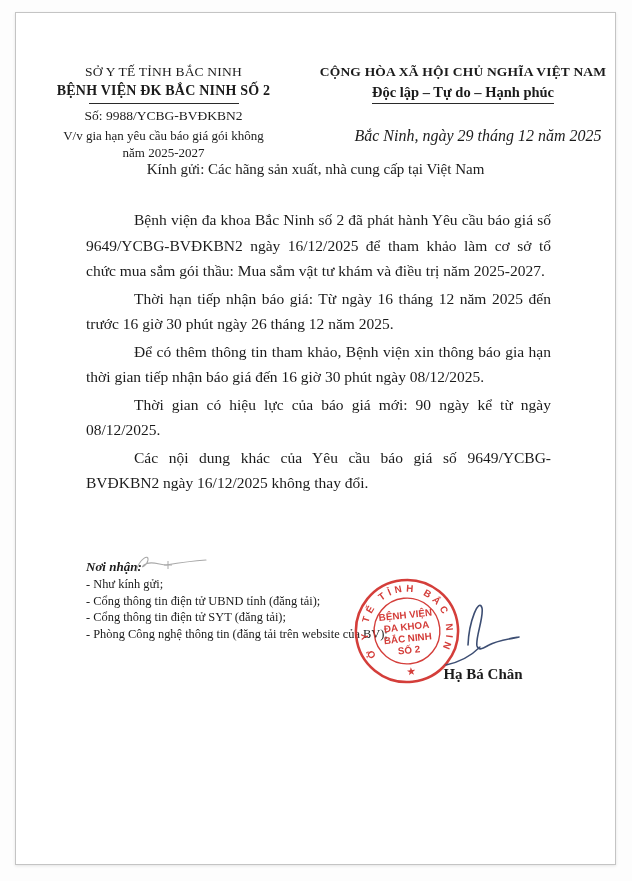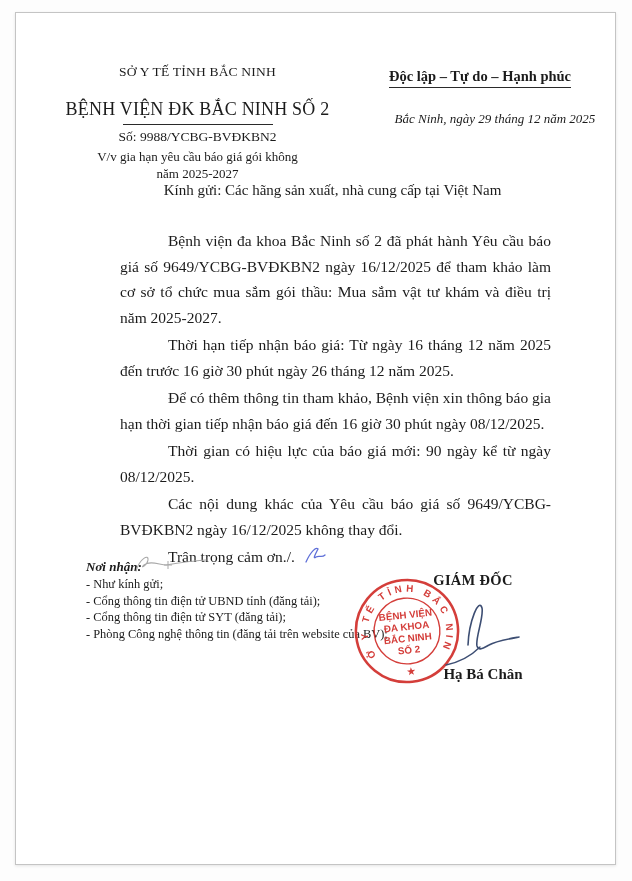--- a/index.html
+++ b/index.html
@@ -1,36 +1,36 @@
 <!DOCTYPE html>
 <html><head>
 <meta charset="utf-8">
 <style>
   * { margin:0; padding:0; box-sizing:border-box; }
   html,body { width:632px; height:881px; background:#fdfdfd; }
   body { font-family:"Liberation Serif","DejaVu Serif",serif; color:#1b1b1b; position:relative; }
   .page {
     position:absolute; left:15px; top:12px; width:601px; height:853px;
-    background:#fff; border:1px solid #c4c4c4; box-shadow:0 1px 3px rgba(0,0,0,0.10);padding-left:34px;
+    background:#fff; border:1px solid #c4c4c4; box-shadow:0 1px 3px rgba(0,0,0,0.10);
   }
   
   .header { display:flex; padding-top:51px; }
   .h-left { width:295px; text-align:center; }
   .h-right { flex:1; text-align:center; }
   .org-parent { font-size:13.5px; letter-spacing:0.2px; }
-  .org-name { font-size:18px; font-weight:normal; margin-top:19px; letter-spacing:0.2px; }
+  .org-name { font-size:14px; font-weight:bold; margin-top:3px; letter-spacing:0.2px; }
   .rule { height:1px; background:#2a2a2a; }
   .rule-left { width:150px; margin:4px auto 0; }
   .doc-number { font-size:13.5px; margin-top:4px; }
   .subject { font-size:13px; line-height:17px; }
   .subject.first { margin-top:3px; }
   .motto1 { font-size:13.5px; font-weight:bold; letter-spacing:0.2px; }
   .motto2-wrap { margin-top:3px; }
   .motto2 { display:inline-block; font-size:14.5px; font-weight:bold; border-bottom:1.2px solid #2a2a2a; padding-bottom:2px; }
-  .place-date { font-size:13px; font-style:italic; margin-top:23px; position:relative; left:15px; }
+  .place-date { font-size:16px; font-style:italic; margin-top:23px; position:relative; left:15px; }
   
   .salutation { text-align:center; font-size:15px; }
   .body-text { padding:29px 64px 0 70px; }
   .para { font-size:15.5px; line-height:25.5px; text-align:justify; text-indent:48px; margin-bottom:2px; }
   .closing { font-size:15.5px; line-height:25.5px; text-indent:48px; margin-top:2px; white-space:nowrap; }
   .paraph-svg { vertical-align:-3px; margin-left:8px; }
   
   .recipients { position:absolute; left:70px; top:546px; font-size:12.4px; line-height:16.8px; }
   .recipients-label { font-size:13px; font-weight:bold; font-style:italic; }
   .recipients-mark { position:absolute; left:44px; top:-7px; }
@@ -50,53 +50,50 @@
   <div class="header">
     <div class="h-left">
       <div class="org-parent">SỞ Y TẾ TỈNH BẮC NINH</div>
       <div class="org-name">BỆNH VIỆN ĐK BẮC NINH SỐ 2</div>
       <div class="rule rule-left"></div>
       <div class="doc-number">Số: 9988/YCBG-BVĐKBN2</div>
       <div class="subject first">V/v gia hạn yêu cầu báo giá gói không</div>
       <div class="subject">năm 2025-2027</div>
     </div>
     <div class="h-right">
+      <div class="motto1">CỘNG HÒA XÃ HỘI CHỦ NGHĨA VIỆT NAM</div>
       <div class="motto2-wrap">
         <span class="motto2">Độc lập – Tự do – Hạnh phúc</span>
       </div>
       <div class="place-date">Bắc Ninh, ngày 29 tháng 12 năm 2025</div>
     </div>
   </div>
 
   <div class="salutation">Kính gửi: Các hãng sản xuất, nhà cung cấp tại Việt Nam</div>
 
   <div class="body-text">
     <p class="para">Bệnh viện đa khoa Bắc Ninh số 2 đã phát hành Yêu cầu báo giá số 9649/YCBG-BVĐKBN2 ngày 16/12/2025 để tham khảo làm cơ sở tổ chức mua sắm gói thầu: Mua sắm vật tư khám và điều trị năm 2025-2027.</p>
     <p class="para">Thời hạn tiếp nhận báo giá: Từ ngày 16 tháng 12 năm 2025 đến trước 16 giờ 30 phút ngày 26 tháng 12 năm 2025.</p>
     <p class="para">Để có thêm thông tin tham khảo, Bệnh viện xin thông báo gia hạn thời gian tiếp nhận báo giá đến 16 giờ 30 phút ngày 08/12/2025.</p>
     <p class="para">Thời gian có hiệu lực của báo giá mới: 90 ngày kể từ ngày 08/12/2025.</p>
     <p class="para">Các nội dung khác của Yêu cầu báo giá số 9649/YCBG-BVĐKBN2 ngày 16/12/2025 không thay đổi.</p>
-    <p class="closing"><span>Trân trọng cảm ơn./.</span><svg class="paraph-svg" width="24" height="20" viewBox="0 0 24 20">
-        <path d="M3,17 C8,6 13,2 15,4 C13,8 9,15 13,12 C16,10 19,13 22,10" fill="none" stroke="#5e6fd8" stroke-width="1.3" stroke-linecap="round"></path>
-      </svg></p>
   </div>
 
   <div class="recipients">
     <div class="recipients-label">Nơi nhận:</div>
     <svg class="recipients-mark" width="82" height="26" viewBox="0 0 82 26">
       <path d="M6,19 C10,6 19,2 18,8 C17,14 9,17 14,13 C20,8 30,13 36,13 C48,11 62,9 76,8" fill="none" stroke="#a9a9a9" stroke-width="1.1" stroke-linecap="round"></path>
       <path d="M38,9 L38,17 M34,13 L42,13" fill="none" stroke="#a9a9a9" stroke-width="1"></path>
     </svg>
     <div>- Như kính gửi;</div>
     <div>- Cổng thông tin điện tử UBND tỉnh (đăng tải);</div>
     <div>- Cổng thông tin điện tử SYT (đăng tải);</div>
     <div>- Phòng Công nghệ thông tin (đăng tải trên website của BV);</div>
   </div>
 
-  <div class="signer-title">GIÁM ĐỐC</div>
   <div class="signer-name">Hạ Bá Chân</div>
 
   <div class="stamp-wrap">
     <svg width="108" height="108" viewBox="0 0 110 110">
       <g transform="rotate(-6 55 55)">
         <circle cx="55" cy="55" r="52" fill="none" stroke="#d23430" stroke-width="2.6"></circle>
         <circle cx="55" cy="55" r="33.5" fill="none" stroke="#d23430" stroke-width="1.4"></circle>
         <path id="ringPath" d="M 22.2 77.9 A 40 40 0 1 1 87.8 77.9" fill="none" stroke="none"></path>
         <text class="stamp-sans" font-size="10" fill="#d23430" letter-spacing="1">
           <textPath href="#ringPath" startOffset="50%" text-anchor="middle" textLength="192">SỞ Y TẾ TỈNH BẮC NINH</textPath>

